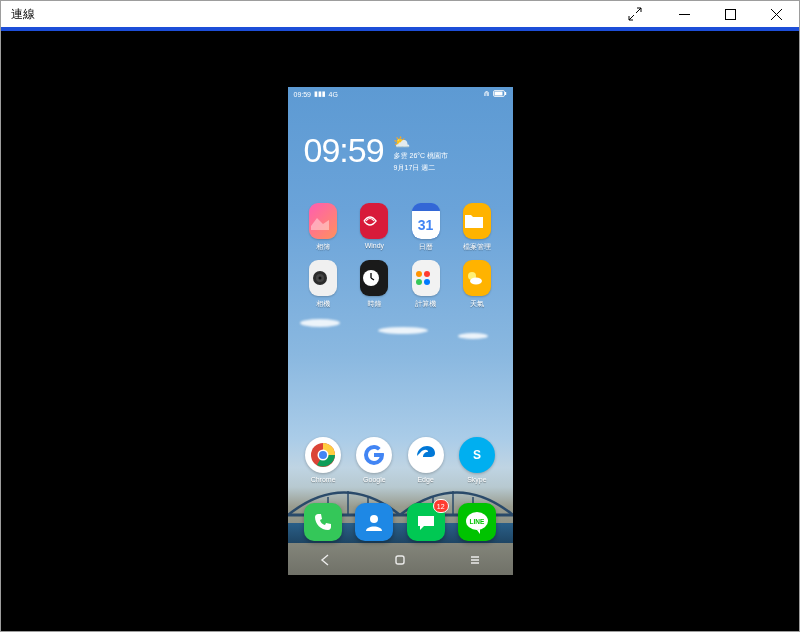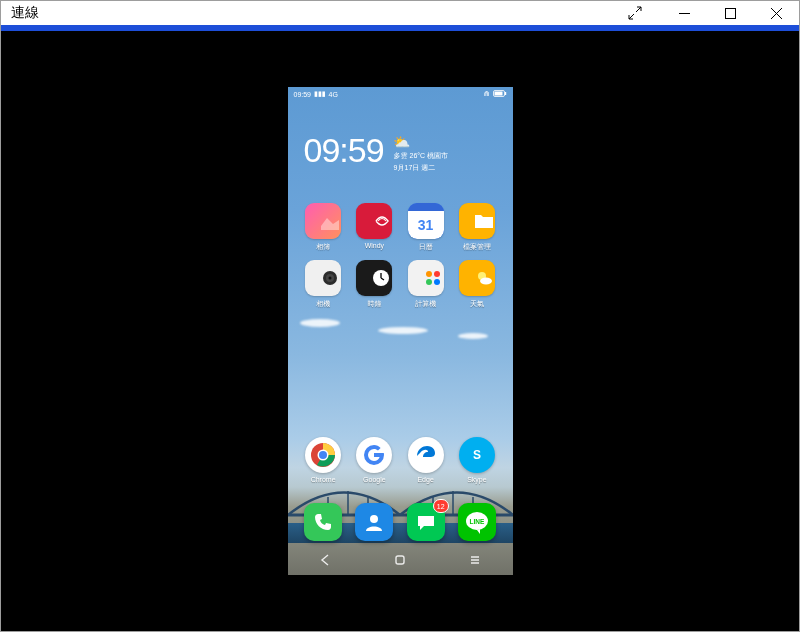--- a/index.html
+++ b/index.html
@@ -8,22 +8,22 @@
   
   .win {
     width: 800px; height: 632px;
     border: 1px solid #9d9d9d;
     display: flex; flex-direction: column;
   }
   .titlebar {
     height: 30px; flex: 0 0 30px;
     display: flex; align-items: center;
     background: #ffffff;
-    border-bottom: 6px solid #1d4ed8;
-    font-size: 14px;
+    border-bottom: 4px solid #1d4ed8;
+    font-size: 12px;
   }
   .titlebar .title { padding-left: 10px; color: #000; }
   .titlebar .spacer { flex: 1; }
   .winbtn {
     width: 46px; height: 30px;
     display: flex; align-items: center; justify-content: center;
     color: #000;
   }
   .winbtn svg { stroke: #000; fill: none; }
   .expand-btn {
@@ -98,22 +98,22 @@
     position: absolute; top: 116px; left: 0; right: 0;
     display: grid; grid-template-columns: repeat(4, 1fr);
     row-gap: 8px;
     padding: 0 10px;
     z-index: 4;
   }
   .app {
     display: flex; flex-direction: column; align-items: center; gap: 3px;
   }
   .app .tile {
-    width: 36px; height: 36px; border-radius: 9px;
-    display: flex; align-items: center; justify-content: flex-end;
+    width: 28px; height: 36px; border-radius: 9px;
+    display: flex; align-items: center; justify-content: flex-start;
     box-shadow: 0 1px 2px rgba(0,0,0,.2);
     position: relative; overflow: hidden;
   }
   .app .lab { font-size: 7px; color: #fff; text-shadow: 0 1px 1px rgba(0,0,0,.4); white-space: nowrap; }
 
   
   .favrow {
     position: absolute; bottom: 92px; left: 0; right: 0;
     display: grid; grid-template-columns: repeat(4, 1fr);
     padding: 0 10px;

